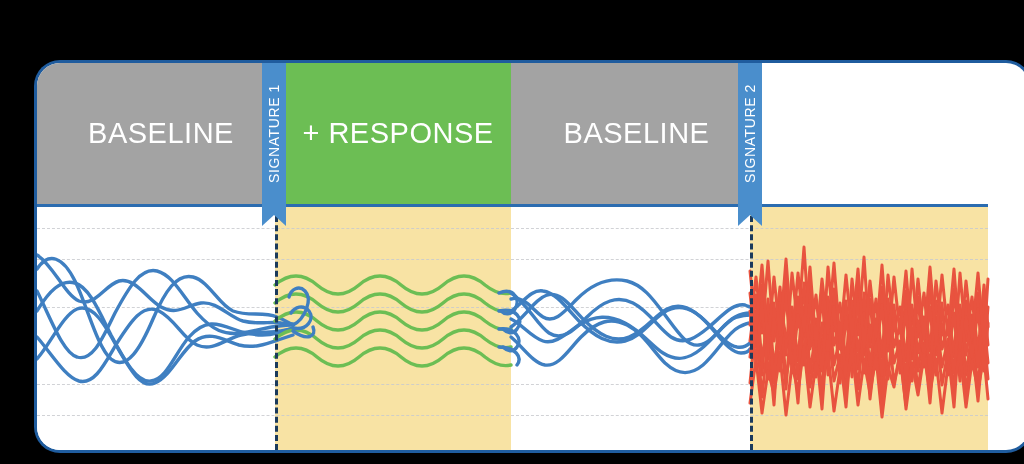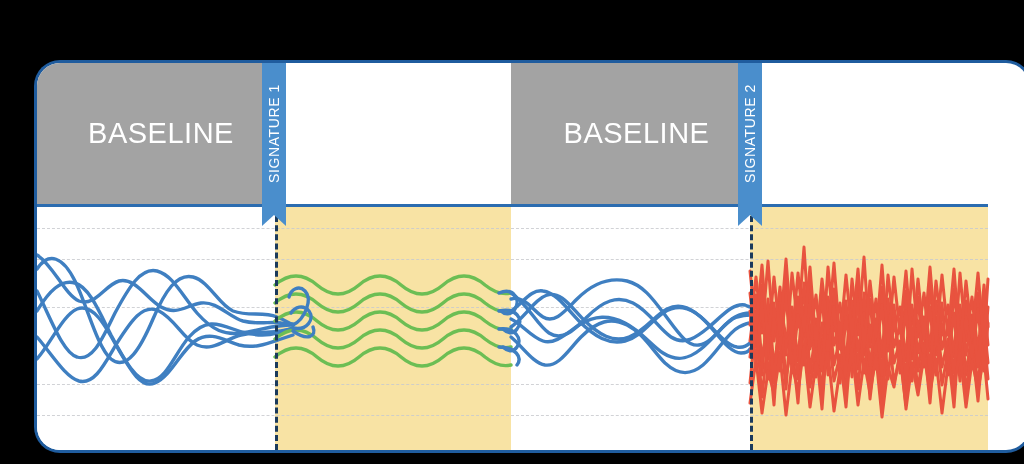--- a/index.html
+++ b/index.html
@@ -58,20 +58,23 @@
 </head>
 <body>
 
 <div id="stage">
 
   <div id="card">
 
     <div id="header">
       <div class="hseg" id="seg-base1">
         <span>BASELINE</span>
+      </div>
+      <div class="hseg" id="seg-plus">
+        <span>+ RESPONSE</span>
       </div>
       <div class="hseg" id="seg-base2">
         <span>BASELINE</span>
       </div>
     </div>
     <div id="hdiv"></div>
 
     <div id="plot">
 
       <div class="yellow" id="y1"></div>

